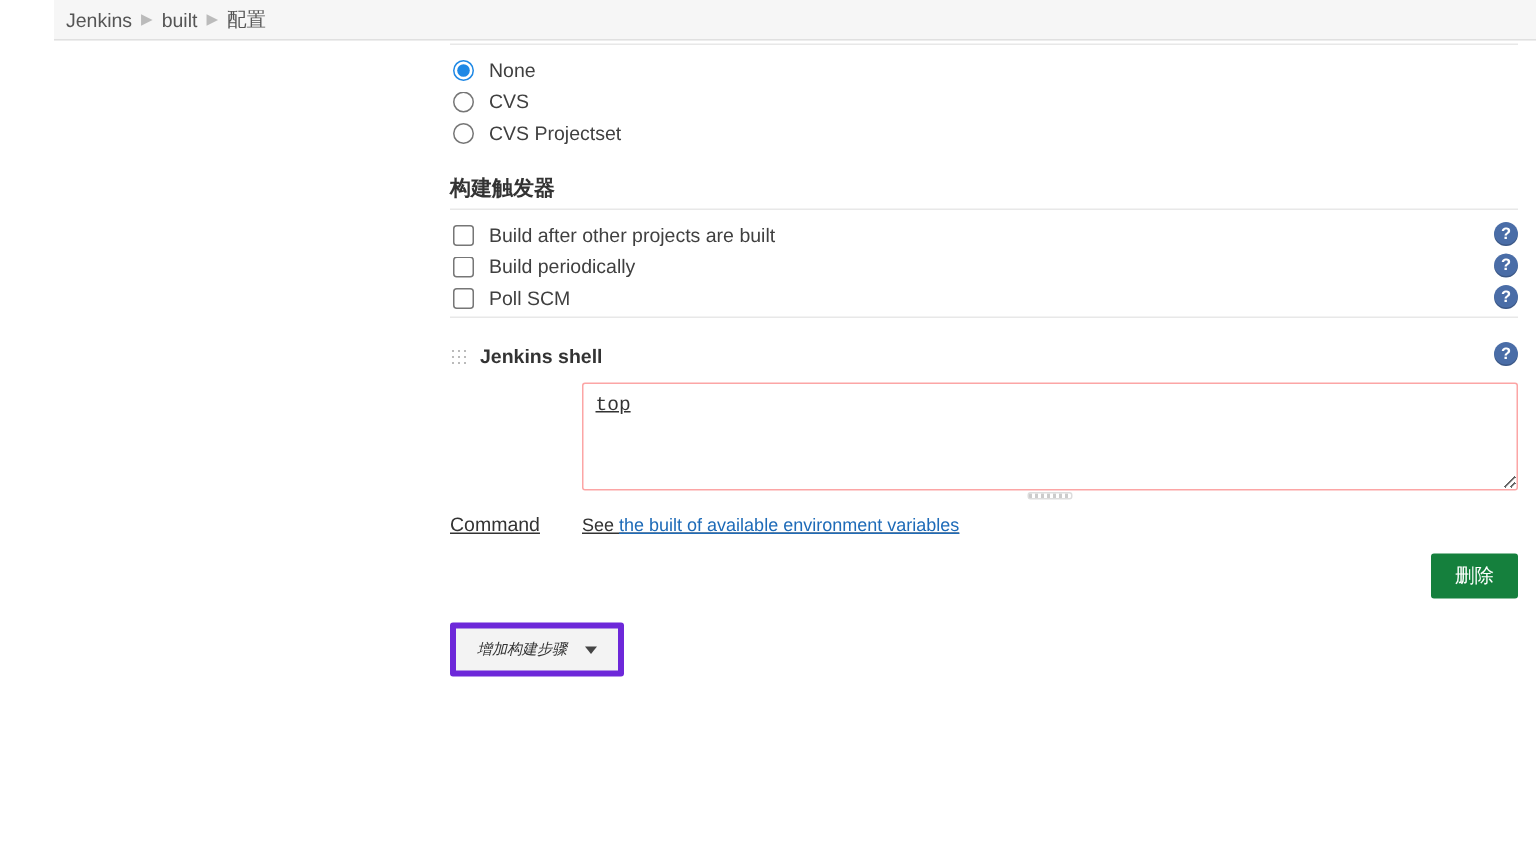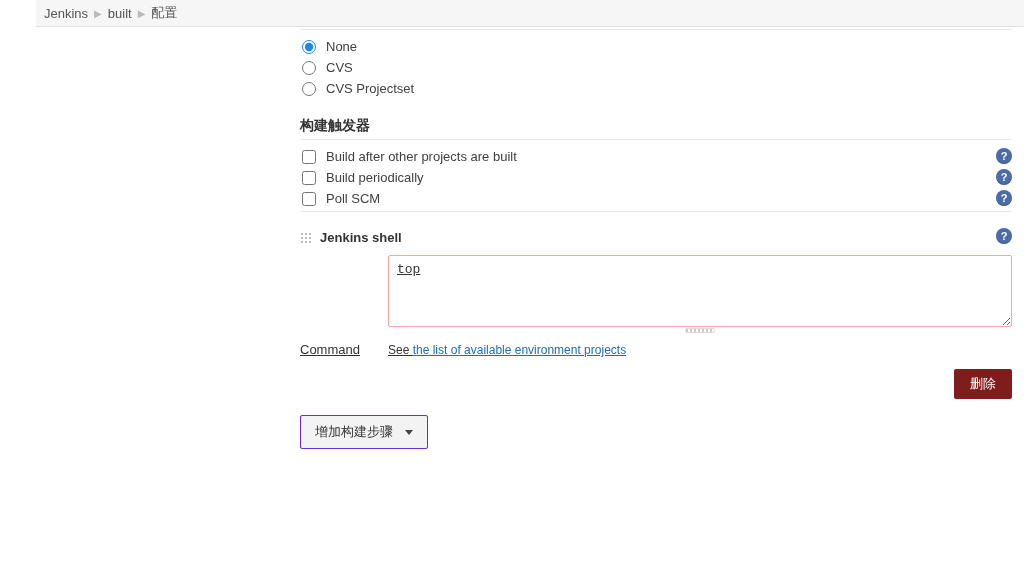--- a/index.html
+++ b/index.html
@@ -146,40 +146,41 @@
   .env-note a {
     color: #1e6bb8;
     text-decoration: underline;
   }
   .btn-row-right {
     display: flex;
     justify-content: flex-end;
     margin-top: 12px;
   }
   .btn-delete {
-    background: #7f1d1d;
+    background: #15803d;
     color: #fff;
     border: none;
     padding: 6px 16px;
     font-size: 13px;
     border-radius: 2px;
     cursor: pointer;
   }
   .dropdown-btn {
     display: inline-flex;
     align-items: center;
     gap: 12px;
     background: #f3f3f3;
-    border: 1px solid #6d28d9;
+    border: 4px solid #6d28d9;
     padding: 7px 14px;
-    font-size: 13px;
+    font-size: 10px;
     color: #333;
     border-radius: 2px;
     cursor: pointer;
     margin-top: 16px;
+    font-style: italic;
   }
   .dropdown-btn .caret {
     width: 0; height: 0;
     border-left: 4px solid transparent;
     border-right: 4px solid transparent;
     border-top: 5px solid #444;
   }
   .step-help {
     position: absolute;
     right: 0;
@@ -241,21 +242,21 @@
       <span class="grip-icon"></span>
       <span class="step-title">Jenkins shell</span>
     </div>
     <span class="help-icon step-help">?</span>
     <div class="step-body">
       <div class="cmd-label">Command</div>
       <div class="cmd-area">
         <textarea class="cmd" style="">top</textarea>
         <div class="resize-handle"></div>
         <div class="env-note">
-          <span>See </span><a href="#">the list of available environment projects</a>
+          <span>See </span><a href="#">the built of available environment variables</a>
         </div>
       </div>
     </div>
     <div class="btn-row-right">
       <button class="btn-delete">删除</button>
     </div>
   </div>
 
   <button class="dropdown-btn">
     <span>增加构建步骤</span>

